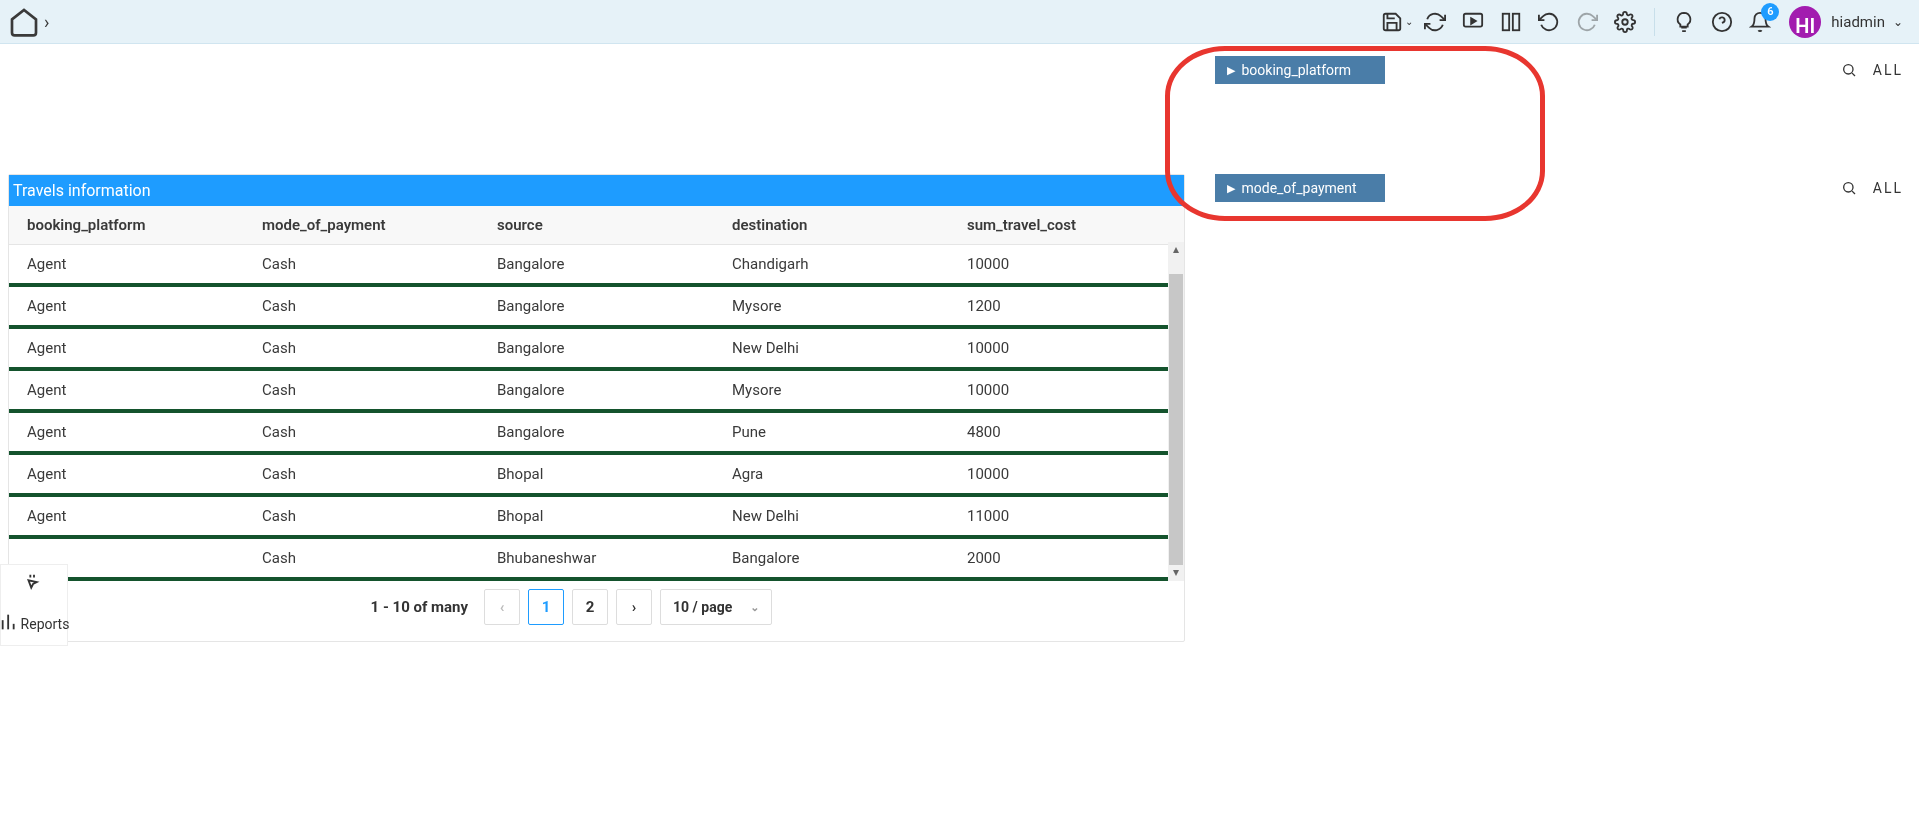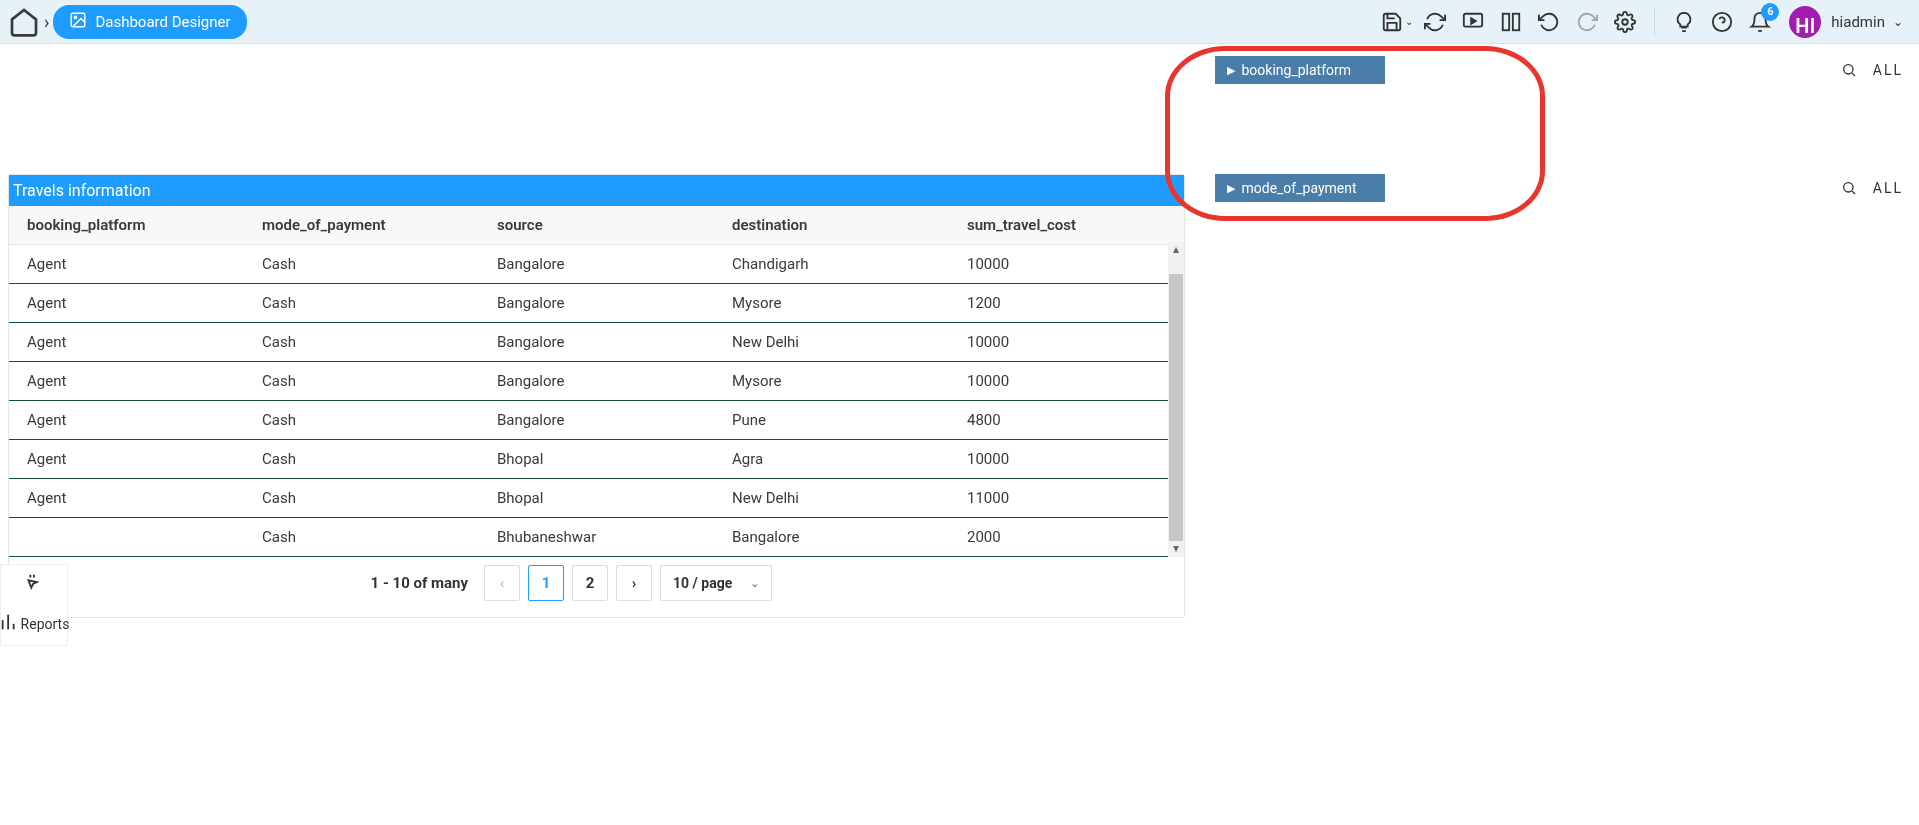--- a/index.html
+++ b/index.html
@@ -149,21 +149,21 @@
   text-align: left;
   padding: 10px 18px;
   border-bottom: 1px solid #e5e5e5;
   font-weight: 600;
   font-size: 15px;
   color: #3a3a3a;
   background: #f8f8f8;
 }
 tbody td {
   padding: 10px 18px;
-  border-bottom: 1px solid #14532d;
+  border-bottom: 4px solid #14532d;
   font-size: 15px;
   color: #3a3a3a;
 }
 .col-cost { text-align: left; padding-right: 30px;}
 .table-wrap {
   position: relative;
 }
 .scrollbar-fake {
   position: absolute;
   right: 0;
@@ -283,30 +283,20 @@
 <body>
 
 <div class="header">
   <div class="breadcrumb-area">
     <div class="breadcrumb-icon">
       <svg viewBox="0 0 24 24" fill="none" stroke="currentColor" stroke-width="2">
           <path d="M3 10l9-7 9 7v10a2 2 0 0 1-2 2H5a2 2 0 0 1-2-2z"></path>
         </svg>
     </div>
     <div class="breadcrumb-sep">›</div>
-    <div class="breadcrumb-current">
-      <span>
-        <svg viewBox="0 0 24 24" width="18" height="18" fill="none" stroke="currentColor" stroke-width="2">
-            <rect x="3" y="3" width="18" height="18" rx="2"></rect>
-            <circle cx="8.5" cy="8.5" r="1.5"></circle>
-            <path d="M21 15l-5-5L5 21"></path>
-          </svg>
-      </span>
-      <span>Dashboard Designer</span>
-    </div>
   </div>
   <div class="header-spacer"></div>
   <div class="header-tools">
     <div class="tool-btn">
       <svg viewBox="0 0 24 24" fill="none" stroke="currentColor" stroke-width="2">
           <path d="M19 21H5a2 2 0 0 1-2-2V5a2 2 0 0 1 2-2h11l5 5v11a2 2 0 0 1-2 2z"></path>
           <polyline points="17 21 17 13 7 13 7 21"></polyline>
           <polyline points="7 3 7 8 15 8"></polyline>
         </svg>
       <span style="font-size:10px;margin-left:2px;">⌄</span>

